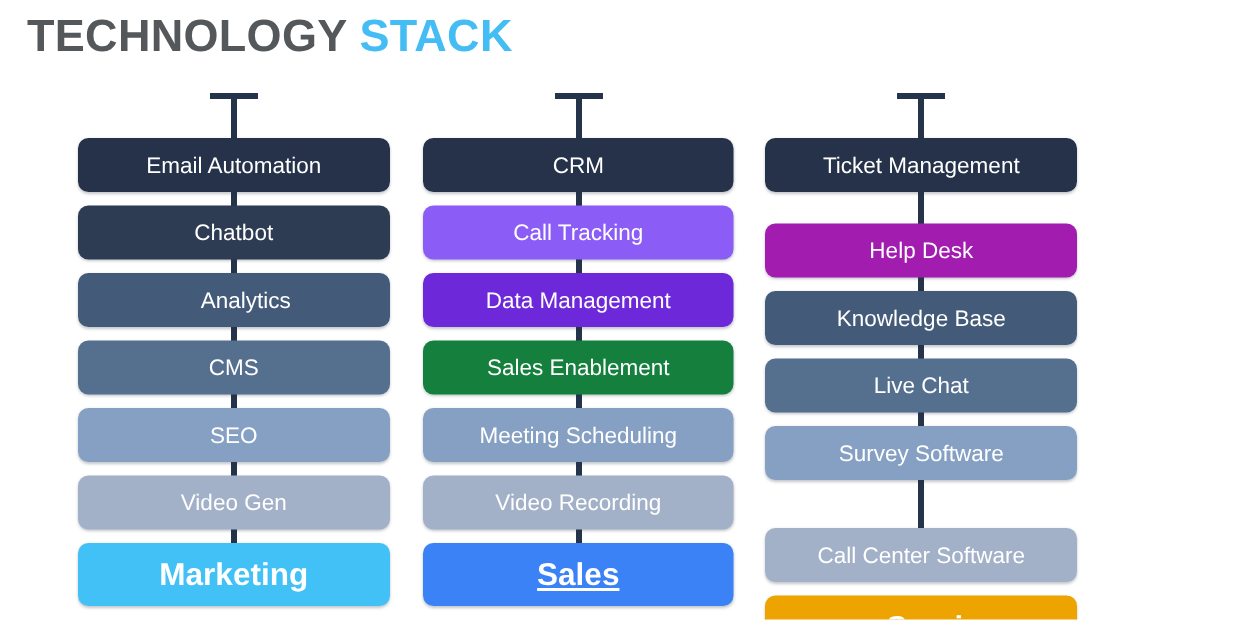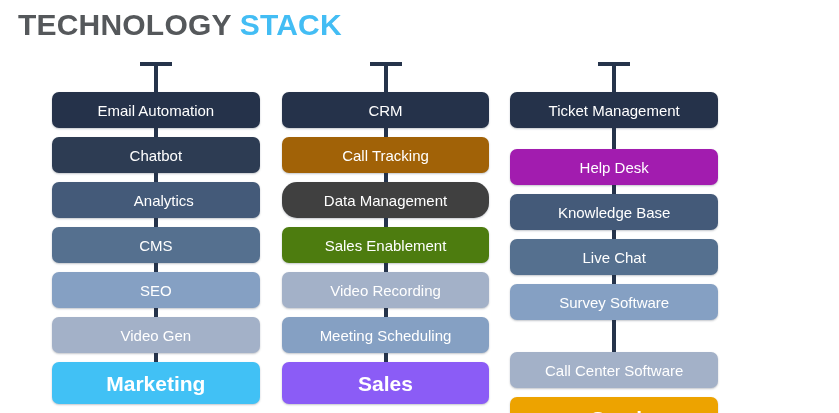--- a/index.html
+++ b/index.html
@@ -145,27 +145,27 @@
         <div class="tier" style="background: rgb(163, 177, 200);">Video Gen</div>
       </div>
       <div class="footer-tier" style="background: rgb(65, 193, 245);">Marketing</div>
     </div>
 
     <div class="column col-2">
       <div class="connector"></div>
       <div class="connector-cap"></div>
       <div class="stack">
         <div class="tier" style="background: rgb(37, 50, 74);">CRM</div>
-        <div class="tier" style="background: #a16207;">Call Tracking</div>
-        <div class="tier" style="background: #404040; border-radius: 15px;">Data Management</div>
-        <div class="tier" style="background: #4d7c0f;">Sales Enablement</div>
+        <div class="tier" style="background: #8b5cf6;">Call Tracking</div>
+        <div class="tier" style="background: #6d28d9;">Data Management</div>
+        <div class="tier" style="background: #15803d;">Sales Enablement</div>
+        <div class="tier" style="background: rgb(133, 160, 195);">Meeting Scheduling</div>
         <div class="tier" style="background: rgb(163, 177, 200);">Video Recording</div>
-        <div class="tier" style="background: rgb(133, 160, 195);">Meeting Scheduling</div>
       </div>
-      <div class="footer-tier" style="background: #8b5cf6;">Sales</div>
+      <div class="footer-tier" style="background: #3b82f6; text-decoration: underline;">Sales</div>
     </div>
 
     <div class="column col-3">
       <div class="connector"></div>
       <div class="connector-cap"></div>
       <div class="stack">
         <div class="tier" style="background: rgb(37, 50, 74);">Ticket Management</div>
         <div class="tier" style="background: #a21caf; margin-top: 12px;">Help Desk</div>
         <div class="tier" style="background: rgb(68, 90, 121);">Knowledge Base</div>
         <div class="tier" style="background: rgb(85, 112, 143); text-align: center;">Live Chat</div>

